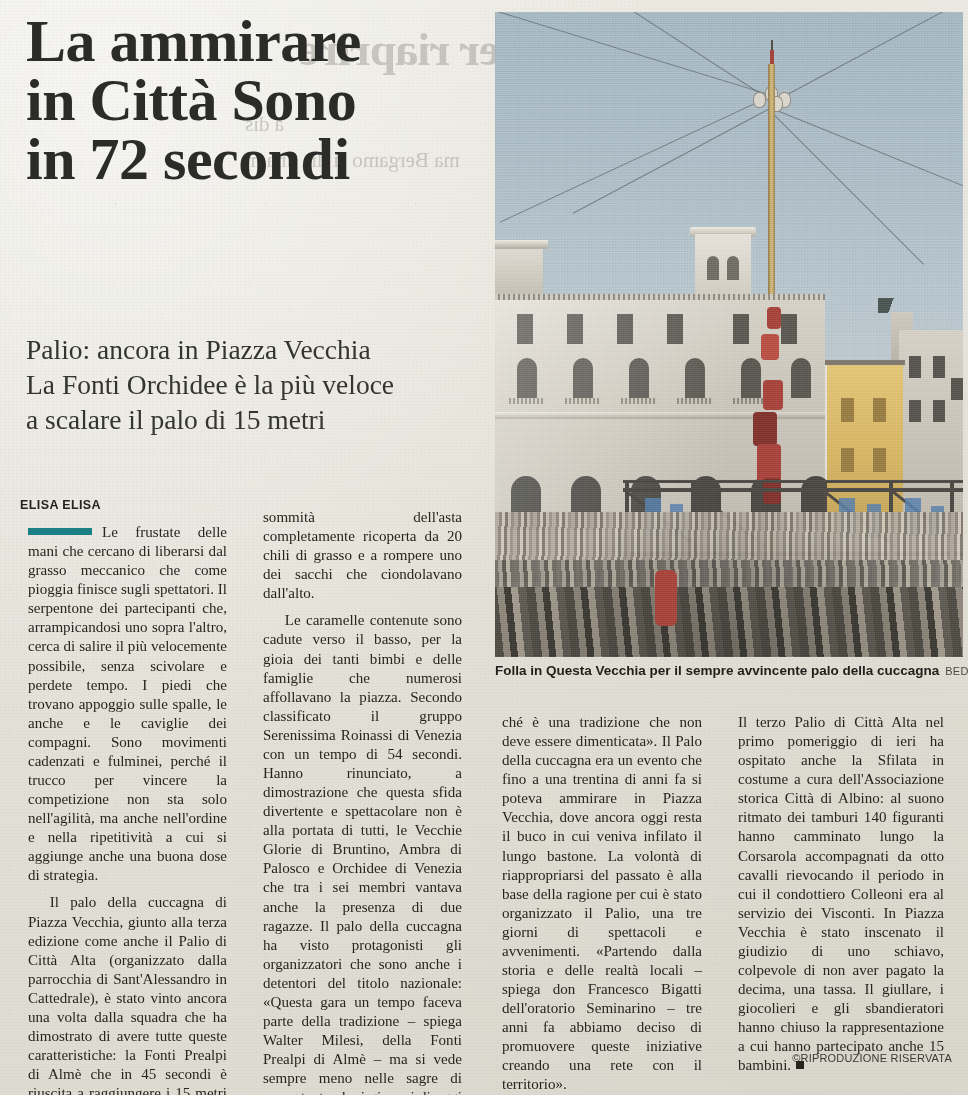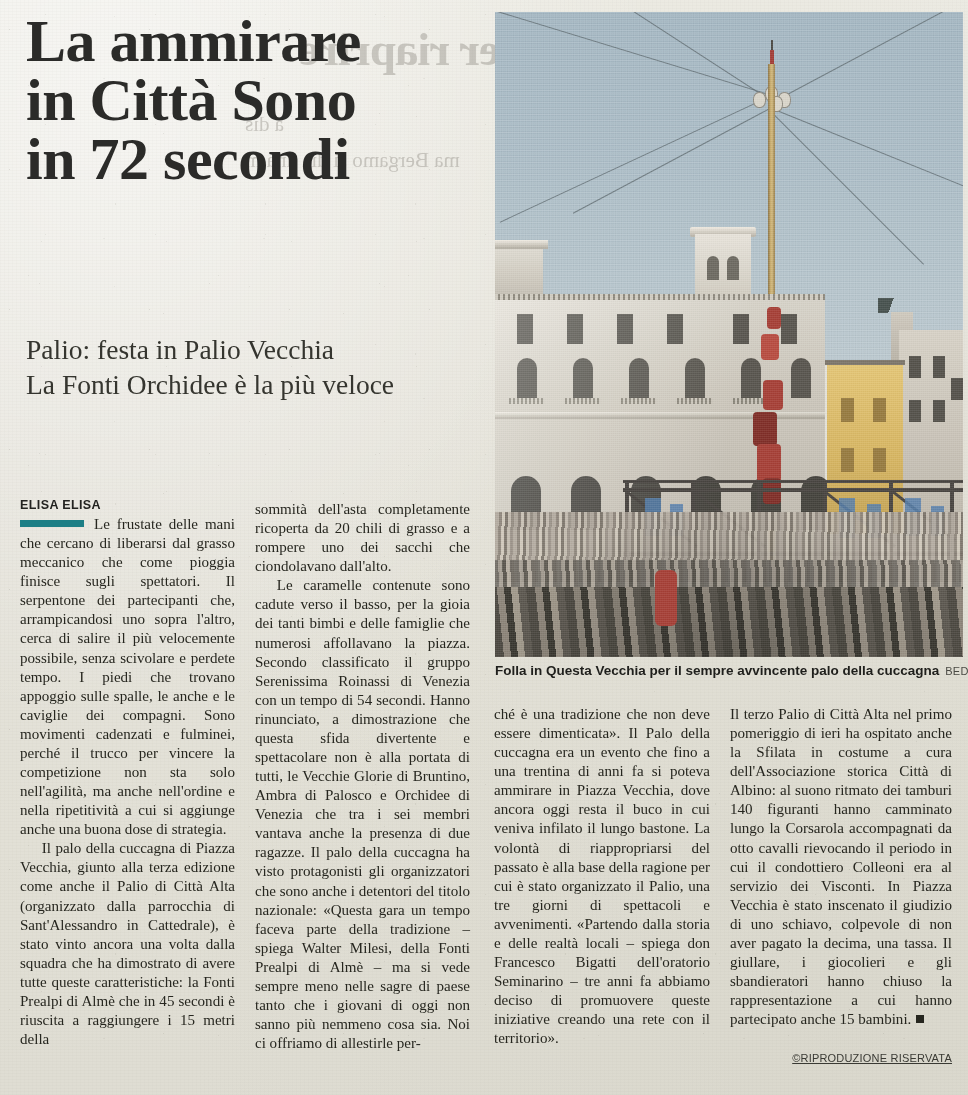--- a/index.html
+++ b/index.html
@@ -97,38 +97,37 @@
   .col{
     position:absolute;
     font-family:"Liberation Serif", serif;
     font-size:15.05px;
     line-height:1.268;
     color:#26261f;
     text-align:justify;
     text-justify:inter-word;
     -webkit-hyphens:auto;hyphens:auto;
   }
-  .col p{margin:0;text-indent:1.45em;}
+  .col p{margin:8px;text-indent:1.45em;}
   .col p.first{text-indent:0;}
   #col1{left:20px;top:515px;width:215px;}
   #col2{left:255px;top:500px;width:215px;}
   #col3{left:494px;top:705px;width:216px;}
   #col4{left:730px;top:705px;width:222px;}
 
   .endmark{
     display:inline-block;width:8px;height:8px;background:#26261f;
     margin-left:5px;position:relative;top:-1px;
   }
   .copyright{
     position:absolute;left:730px;top:1052px;width:222px;
     text-align:right;
     font-family:"Liberation Sans", sans-serif;
     font-size:11px;letter-spacing:.2px;
     color:#3a3a34;
-    text-decoration:underline;
   }
 
   
   .photo{
     position:absolute;left:495px;top:12px;width:468px;height:645px;
     overflow:hidden;
     z-index:5;
     filter:saturate(.82) contrast(1.02);
   }
   .sky{
@@ -305,22 +304,23 @@
 
 <div class="content">
 
   <div class="headline">
     <div>La ammirare</div>
     <div>in Città Sono</div>
     <div>in 72 secondi</div>
   </div>
 
   <div class="subhead">
-    <div>Palio: festa in Palio Vecchia</div>
+    <div>Palio: ancora in Piazza Vecchia</div>
     <div>La Fonti Orchidee è la più veloce</div>
+    <div>a scalare il palo di 15 metri</div>
   </div>
 
   <div class="byline">
     <span>ELISA ELISA</span>
   </div>
 
   <div class="photo">
     <div class="sky"></div>
     <div class="sky-grain"></div>
 

